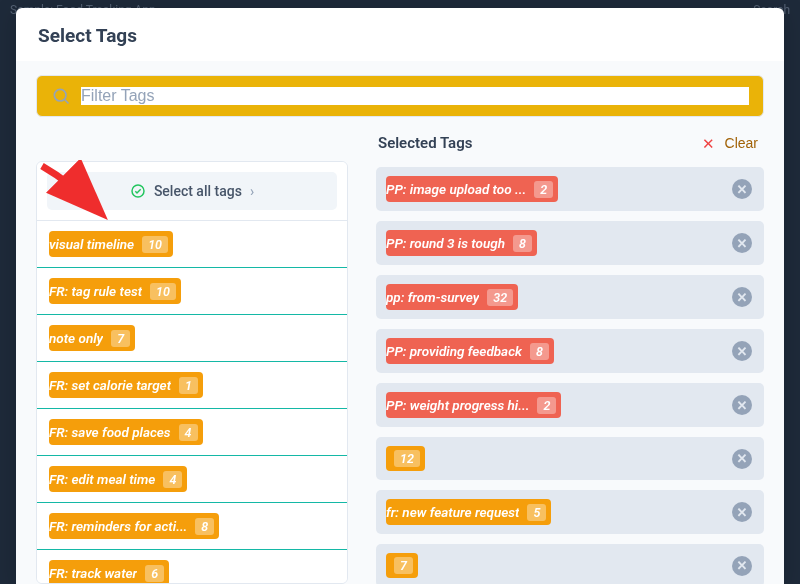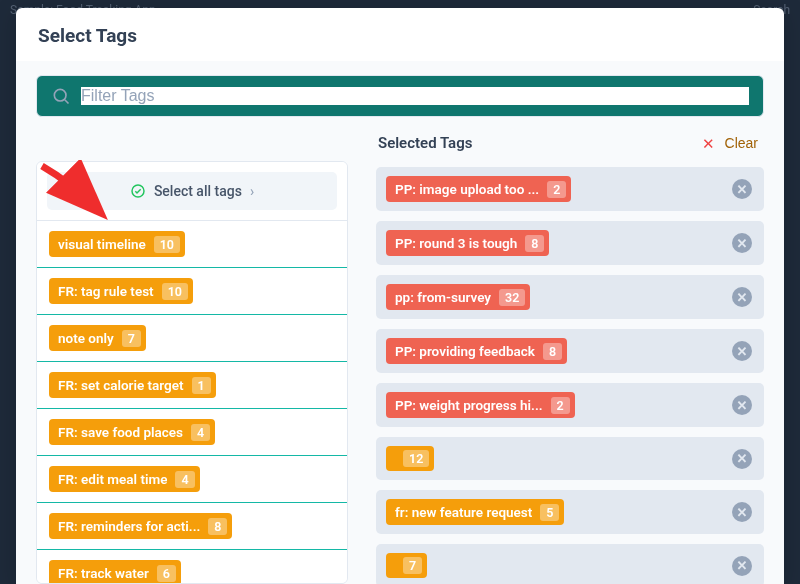--- a/index.html
+++ b/index.html
@@ -31,21 +31,21 @@
     background: #f8fafc;
     flex: 1;
     padding: 14px 20px 0;
     display: flex;
     flex-direction: column;
     overflow: hidden;
   }
   .search-wrap {
     display: flex;
     align-items: center;
-    background: #0f766e;
+    background: #eab308;
     border: 1px solid #e2e8f0;
     border-radius: 6px;
     padding: 10px 14px;
     margin-bottom: 16px;
   }
   .search-wrap svg { flex-shrink: 0; }
   .search-input {
     border: none;
     outline: none;
     font-size: 16px;
@@ -120,22 +120,22 @@
     cursor: pointer;
   }
   .tag-pill {
     display: inline-flex;
     align-items: center;
     background: #f59e0b;
     color: #fff;
     font-size: 13.5px;
     font-weight: 600;
     border-radius: 4px;
-    padding-left: 9px;
     max-width: 100%;
+    font-style: italic;
   }
   .tag-pill.red { background: #ef6352; }
   .tag-label {
     white-space: nowrap;
     overflow: hidden;
     text-overflow: ellipsis;
     max-width: 156px;
     padding: 5px 0;
   }
   .tag-count {

